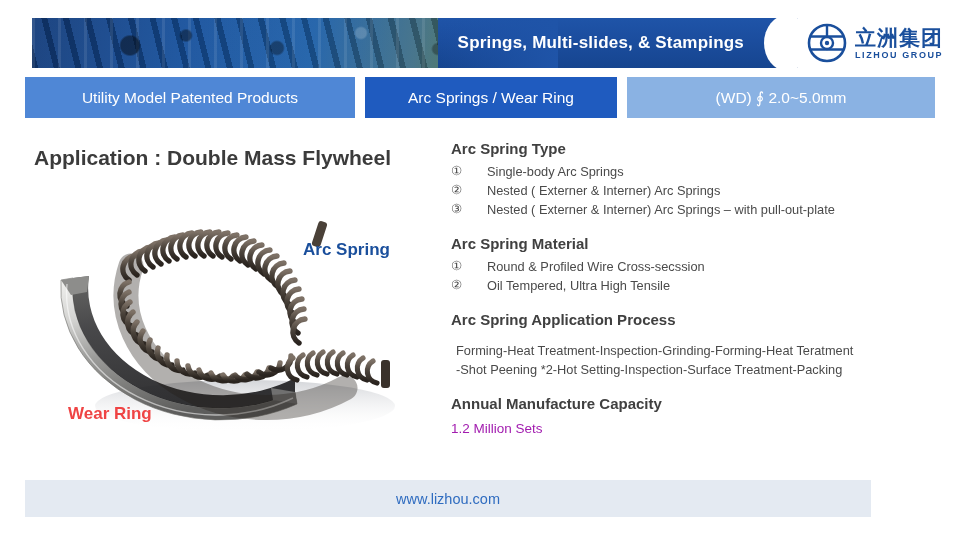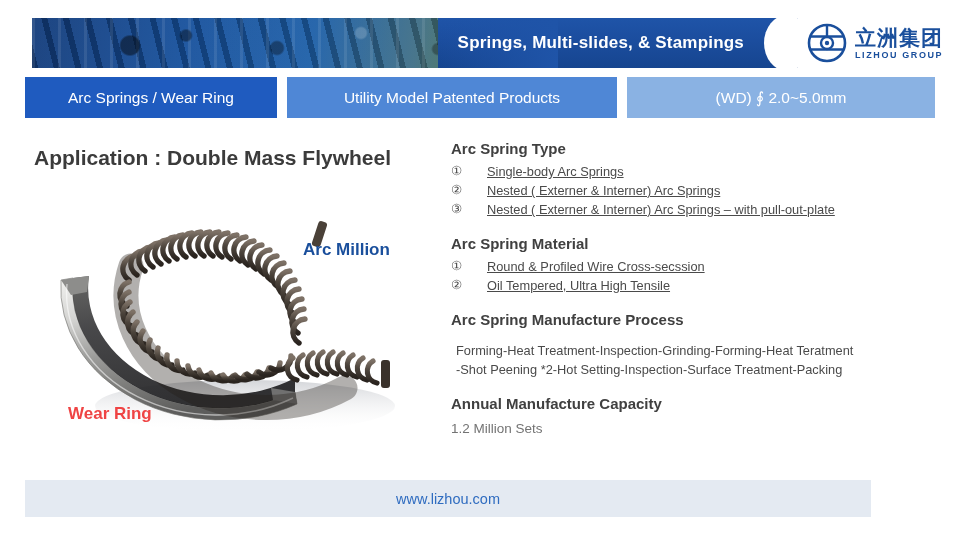--- a/index.html
+++ b/index.html
@@ -88,24 +88,24 @@
     position:absolute; left:68px; top:404px;
     font-size:17px; font-weight:bold; color:#ef4444; white-space:nowrap;
   }
 
   
   .specs { position:absolute; left:451px; top:140px; width:500px; }
   .spec-heading { font-size:15px; font-weight:bold; color:#404040; white-space:nowrap; }
   .spec-list { list-style:none; margin-top:5px; }
   .spec-list li { display:flex; align-items:flex-start; font-size:12.8px; color:#4a4a4a; line-height:19px; }
   .spec-num { width:36px; flex:0 0 36px; font-size:12.5px; color:#4a4a4a; }
-  .spec-text { white-space:nowrap;text-decoration:underline; }
+  .spec-text { white-space:nowrap; }
   .spec-block { margin-top:16px; }
   .spec-para { font-size:12.8px; color:#4a4a4a; line-height:19px; margin-left:5px; white-space:nowrap; }
-  .spec-value { font-size:13.5px; color:#737373; margin-top:9px; }
+  .spec-value { font-size:13.5px; color:#a21caf; margin-top:9px; }
   .g1 { margin-top:0; }
 
   
   .footer {
     position:absolute; left:25px; top:480px; width:846px; height:37px;
     background:#e4eaf2; display:flex; align-items:center; justify-content:center;
   }
   .footer-url { font-size:14.5px; color:#2f6cc0; }
 </style>
 </head>
@@ -131,22 +131,22 @@
         <circle cx="21" cy="21" r="2.2" fill="#1a4f9c"></circle>
       </svg>
     </span>
     <span class="logo-text">
       <span class="logo-cn">立洲集团</span>
       <span class="logo-en">LIZHOU GROUP</span>
     </span>
   </div>
 
   <div class="tabs">
+    <div class="tab tab-2">Utility Model Patented Products</div>
     <div class="tab tab-1">Arc Springs / Wear Ring</div>
-    <div class="tab tab-2">Utility Model Patented Products</div>
     <div class="tab tab-3">(WD) ∮ 2.0~5.0mm</div>
   </div>
 
   <div class="app-title">Application :  Double Mass Flywheel</div>
 
   <div class="product-figure">
     <svg width="395" height="250" viewBox="0 0 395 250">
       <defs>
         <linearGradient id="ringOuter" x1="0" y1="0" x2="0.3" y2="1">
           <stop offset="0%" stop-color="#f2f2f0"></stop>
@@ -249,21 +249,21 @@
           <path d="M318 166 a12 12 0 0 0 4 22"></path>
           <path d="M328 169 a12 12 0 0 0 4 22"></path>
         </g>
 
         <rect x="336" y="168" width="9" height="28" rx="3" fill="#3a322b"></rect>
         <rect x="270" y="29" width="9" height="26" rx="3" fill="#4a4138" transform="rotate(18 274 42)"></rect>
       </g>
     </svg>
   </div>
 
-  <div class="label-arc-spring">Arc Million</div>
+  <div class="label-arc-spring">Arc Spring</div>
   <div class="label-wear-ring">Wear Ring</div>
 
   <div class="specs">
 
     <div class="spec-block g1">
       <div class="spec-heading">Arc Spring Type</div>
       <ul class="spec-list">
         <li>
           <span class="spec-num">①</span>
           <span class="spec-text">Single-body  Arc Springs</span>
@@ -287,21 +287,21 @@
           <span class="spec-text">Round &amp; Profiled  Wire Cross-secssion</span>
         </li>
         <li>
           <span class="spec-num">②</span>
           <span class="spec-text">Oil Tempered,  Ultra High Tensile</span>
         </li>
       </ul>
     </div>
 
     <div class="spec-block">
-      <div class="spec-heading">Arc Spring Manufacture Process</div>
+      <div class="spec-heading">Arc Spring Application Process</div>
       <div class="spec-para" style="margin-top:13px;">Forming-Heat  Treatment-Inspection-Grinding-Forming-Heat  Teratment</div>
       <div class="spec-para">-Shot Peening *2-Hot Setting-Inspection-Surface Treatment-Packing</div>
     </div>
 
     <div class="spec-block">
       <div class="spec-heading">Annual Manufacture Capacity</div>
       <div class="spec-value">1.2 Million Sets</div>
     </div>
 
   </div>

